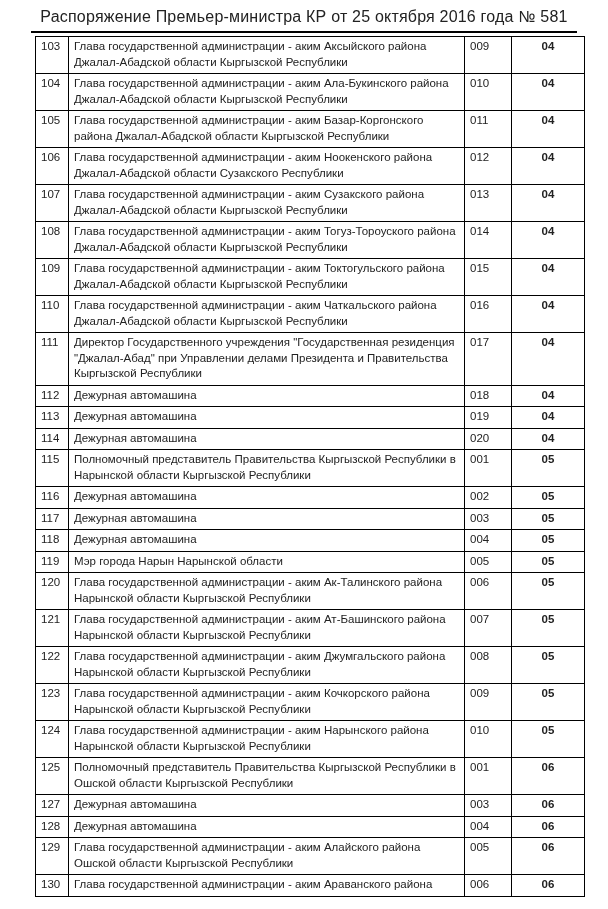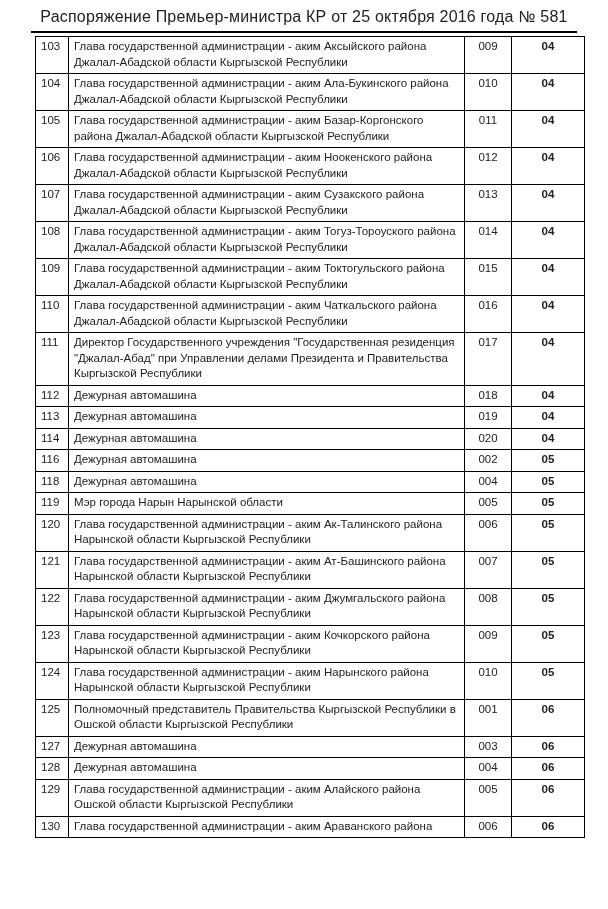--- a/index.html
+++ b/index.html
@@ -44,21 +44,21 @@
     padding: 2px 5px 3px 5px;
     color: #222;
   }
   td.cell-num {
     width: 22px;
     text-align: left;
     padding-left: 1px;
     padding-right: 1px;
   }
   td.cell-desc { width: 385px; }
-  td.cell-code { width: 36px; text-align: center; }
+  td.cell-code { width: 36px; }
   td.cell-grp  { width: 62px; text-align: center; font-weight: bold; }
   svg.watermark {
     position: absolute;
     left: 56px;
     top: 410px;
     z-index: -1;
     pointer-events: none;
   }
 </style>
 </head>
@@ -92,21 +92,21 @@
 
   <tr>
     <td class="cell-num">105</td>
     <td class="cell-desc">Глава государственной администрации - аким Базар-Коргонского района Джалал-Абадской области Кыргызской Республики</td>
     <td class="cell-code">011</td>
     <td class="cell-grp">04</td>
   </tr>
 
   <tr>
     <td class="cell-num">106</td>
-    <td class="cell-desc">Глава государственной администрации - аким Ноокенского района Джалал-Абадской области Кыргызской Республики</td>
+    <td class="cell-desc">Глава государственной администрации - аким Ноокенского района Джалал-Абадской области Сузакского Республики</td>
     <td class="cell-code">012</td>
     <td class="cell-grp">04</td>
   </tr>
 
   <tr>
     <td class="cell-num">107</td>
     <td class="cell-desc">Глава государственной администрации - аким Сузакского района Джалал-Абадской области Кыргызской Республики</td>
     <td class="cell-code">013</td>
     <td class="cell-grp">04</td>
   </tr>
@@ -153,28 +153,40 @@
     <td class="cell-grp">04</td>
   </tr>
 
   <tr>
     <td class="cell-num">114</td>
     <td class="cell-desc">Дежурная автомашина</td>
     <td class="cell-code">020</td>
     <td class="cell-grp">04</td>
   </tr>
 
+  <tr>
+    <td class="cell-num">115</td>
+    <td class="cell-desc">Полномочный представитель Правительства Кыргызской Республики в Нарынской области Кыргызской Республики</td>
+    <td class="cell-code">001</td>
+    <td class="cell-grp">05</td>
+  </tr>
 
   <tr>
     <td class="cell-num">116</td>
     <td class="cell-desc">Дежурная автомашина</td>
     <td class="cell-code">002</td>
     <td class="cell-grp">05</td>
   </tr>
 
+  <tr>
+    <td class="cell-num">117</td>
+    <td class="cell-desc">Дежурная автомашина</td>
+    <td class="cell-code">003</td>
+    <td class="cell-grp">05</td>
+  </tr>
 
   <tr>
     <td class="cell-num">118</td>
     <td class="cell-desc">Дежурная автомашина</td>
     <td class="cell-code">004</td>
     <td class="cell-grp">05</td>
   </tr>
 
   <tr>
     <td class="cell-num">119</td>

